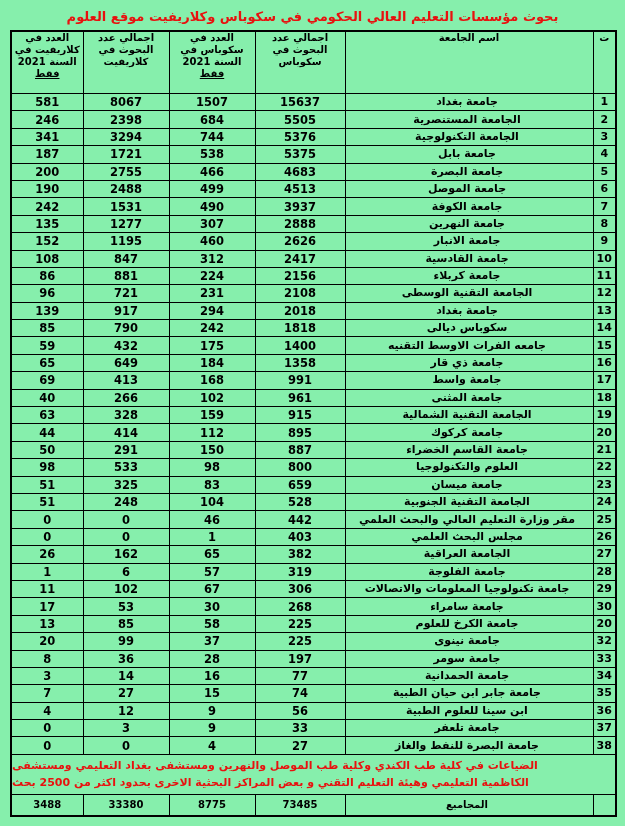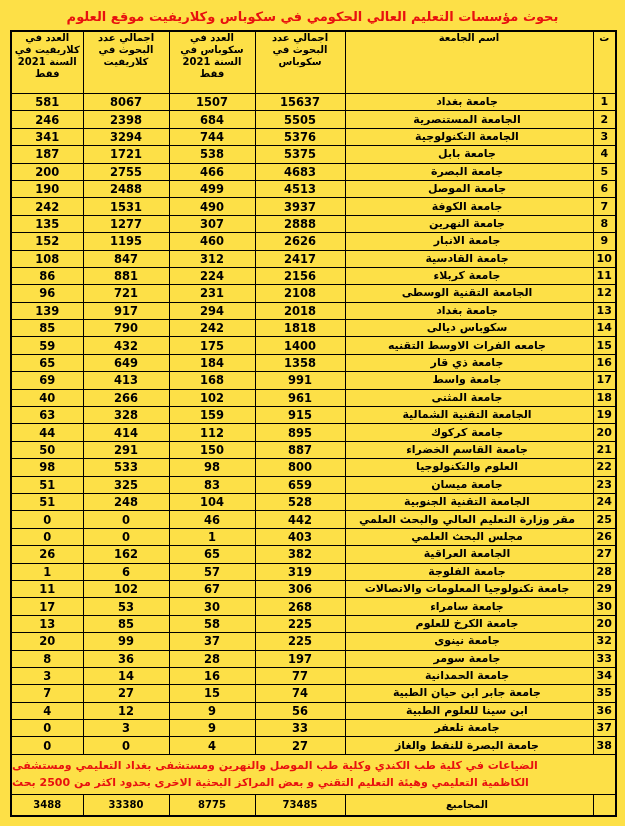--- a/index.html
+++ b/index.html
@@ -1,17 +1,17 @@
 <!DOCTYPE html>
 <html lang="ar" dir="rtl"><head>
 <meta charset="utf-8">
 <style>
   html, body { margin: 0; padding: 0; background: #ffffff; }
   .page {
-    width: 625px; height: 826px; background: #fde047; box-sizing: border-box;
+    width: 625px; height: 826px; background: #86efac; box-sizing: border-box;
     padding: 7px 8px 0 8px; direction: rtl;
     font-family: "DejaVu Sans", sans-serif; font-weight: bold; color: #000;
     overflow: hidden;
   }
   .title {
     text-align: center; color: #e8110f; font-size: 13px; font-weight: bold;
     line-height: 20px; margin: 0 0 3px 0;
   }
   table.tbl {
     border-collapse: collapse; table-layout: fixed; width: 605px;
@@ -28,21 +28,21 @@
   col.w-n2   { width: 86px; }
   col.w-n3   { width: 86px; }
   col.w-n4   { width: 72px; }
 
   thead th {
     vertical-align: top; text-align: center; font-size: 10px;
     line-height: 12px; height: 61px; padding-top: 1px;
     white-space: pre-line;
   }
   thead th .hdr-main { display: block; white-space: pre-line; }
-  thead th .hdr-underline { display: block; }
+  thead th .hdr-underline { display: block; text-decoration: underline; }
 
   tbody td { height: 16.4px; font-size: 11.5px; line-height: 16px; }
   td.c-num  { text-align: center; }
   td.c-name { text-align: center; padding-right: 4px; font-size: 11px; }
   td.c-idx  { text-align: center; font-size: 11px; }
 
   tr.note-row td {
     text-align: left; color: #e8110f; font-size: 11px; line-height: 17px;
     height: 39px; white-space: pre-line; vertical-align: middle;
   }

